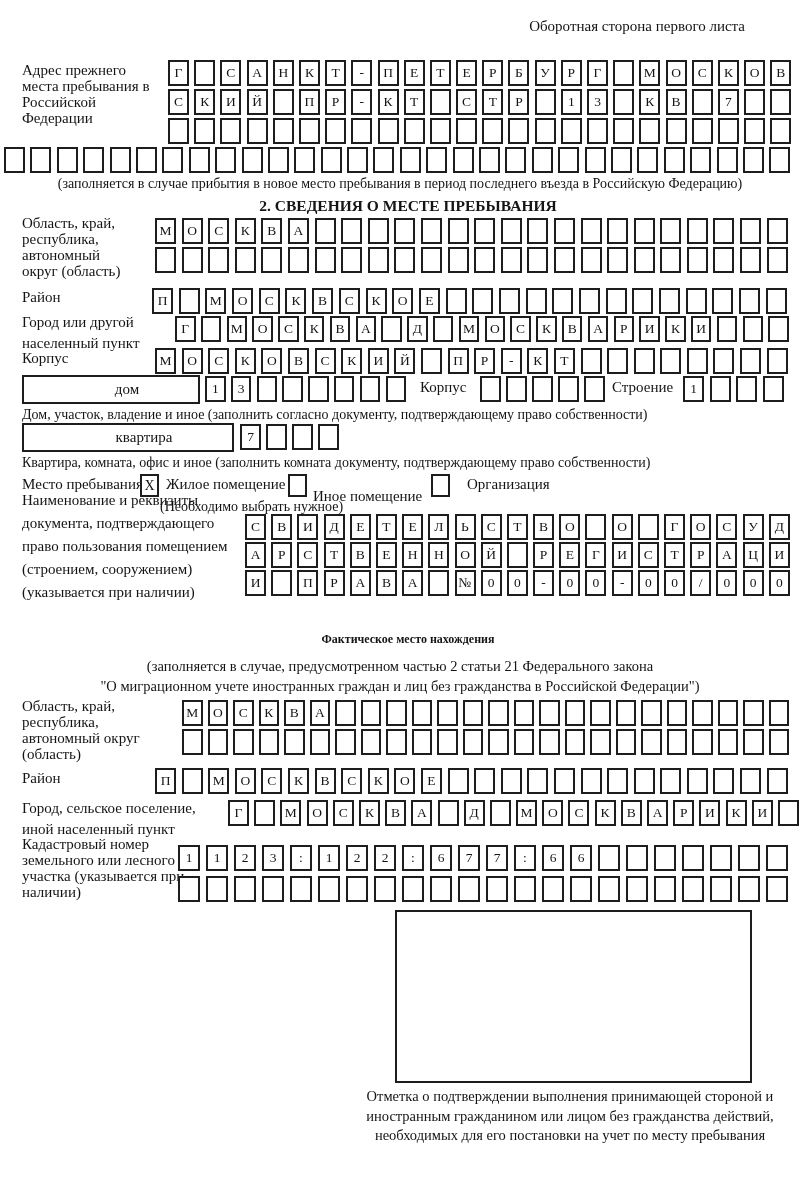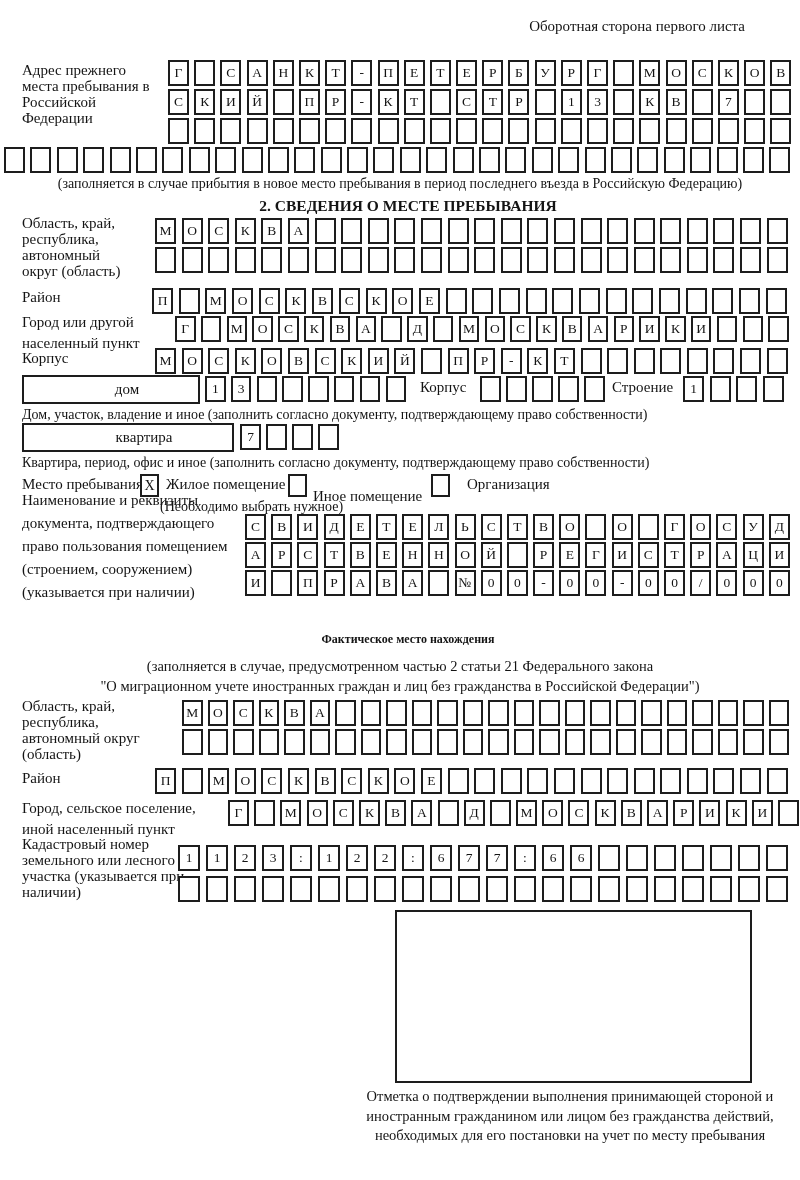--- a/index.html
+++ b/index.html
@@ -312,21 +312,21 @@
     </div>
   <div class="cap" style="left:22px;top:407px">Дом, участок, владение и иное (заполнить согласно документу, подтверждающему право собственности)</div>
 
   <div class="wbox" style="left:22px;top:423px;width:212px">квартира</div>
   <div class="cells" style="left:240px;top:424px;--w:21px;--g:5px">
       <span class="cell">7</span>
       <span class="cell"></span>
       <span class="cell"></span>
       <span class="cell"></span>
     </div>
-  <div class="cap" style="left:22px;top:455px">Квартира, период, офис и иное (заполнить согласно документу, подтверждающему право собственности)</div>
+  <div class="cap" style="left:22px;top:455px">Квартира, комната, офис и иное (заполнить комната документу, подтверждающему право собственности)</div>
 
   <div class="inl" style="left:22px;top:476px">Место пребывания:</div>
   <div class="chk" style="left:140px;top:474px">X</div>
   <div class="inl" style="left:166px;top:476px">Жилое помещение</div>
   <div class="chk" style="left:288px;top:474px"></div>
   <div class="inl" style="left:313px;top:488px">Иное помещение</div>
   <div class="chk" style="left:431px;top:474px"></div>
   <div class="inl" style="left:467px;top:476px">Организация</div>
   <div class="cap" style="left:160px;top:499px">(Необходимо выбрать нужное)</div>
 

